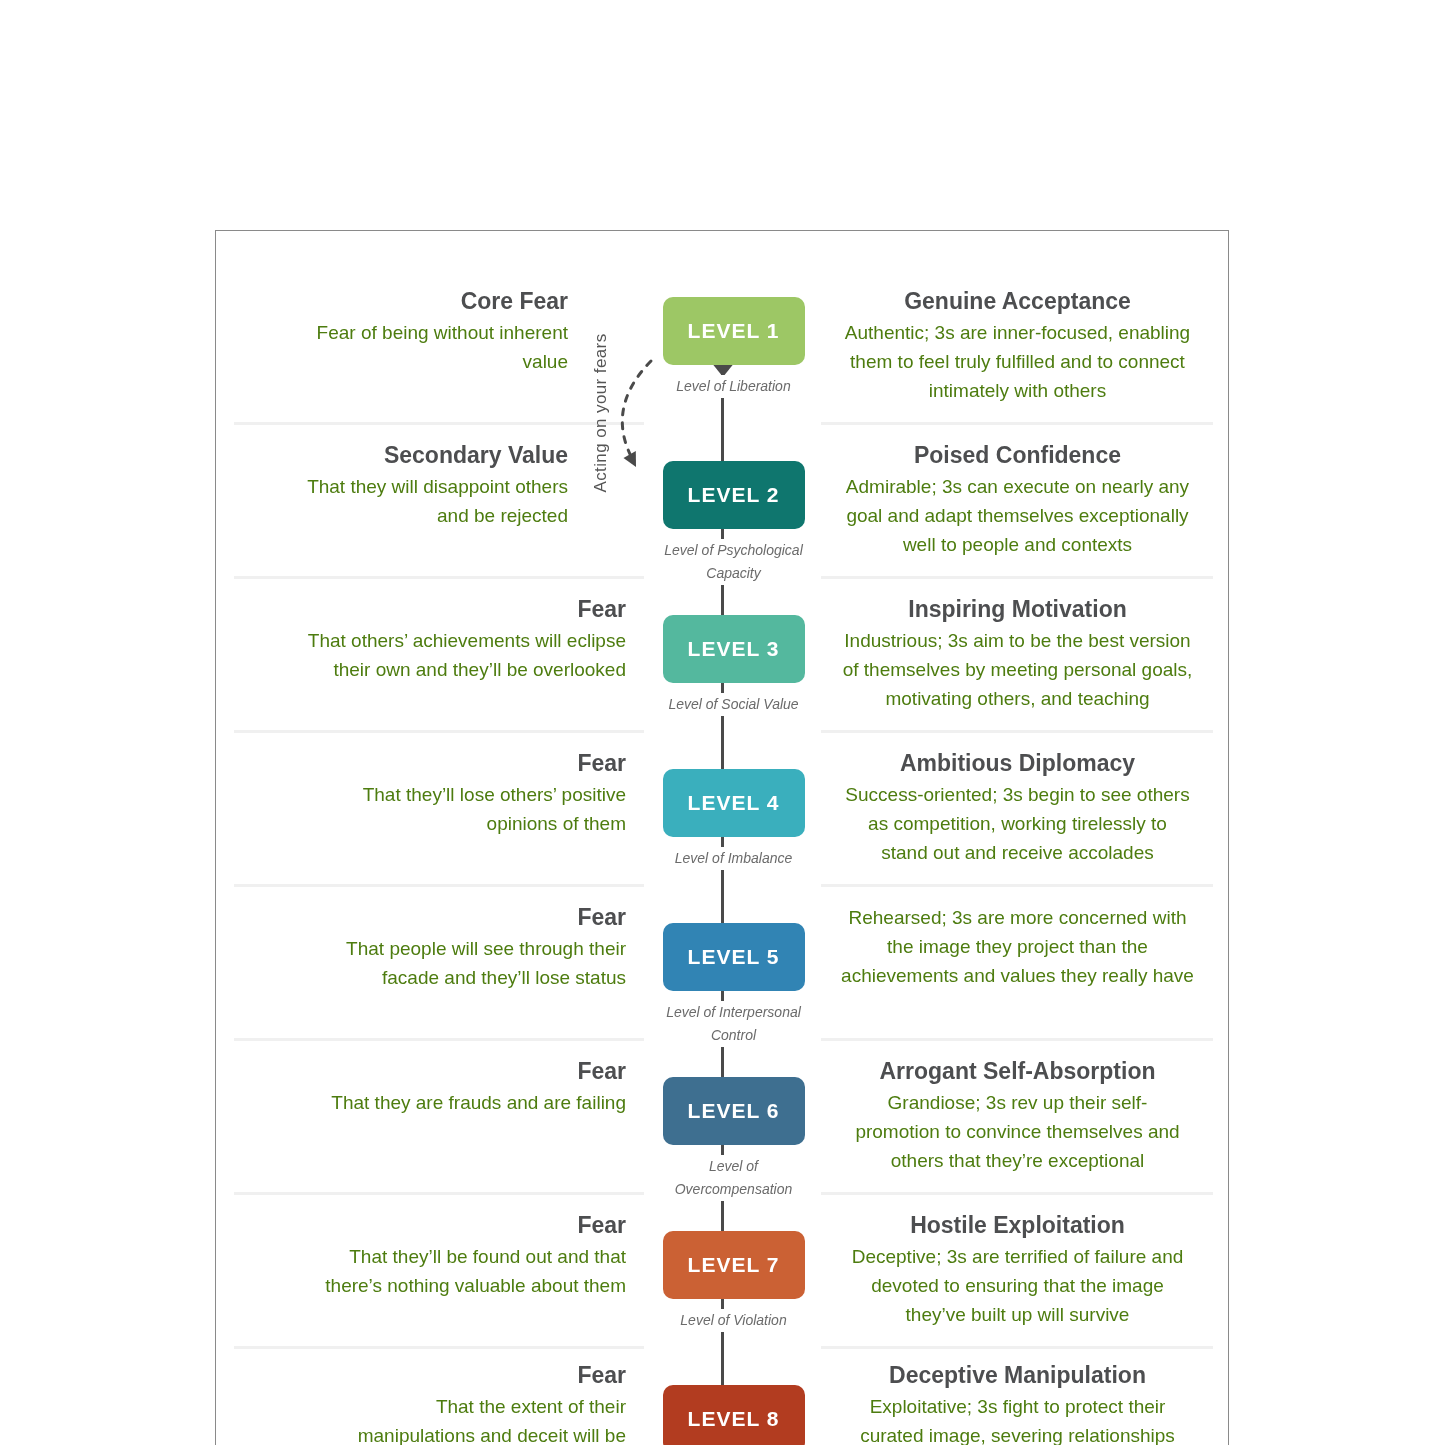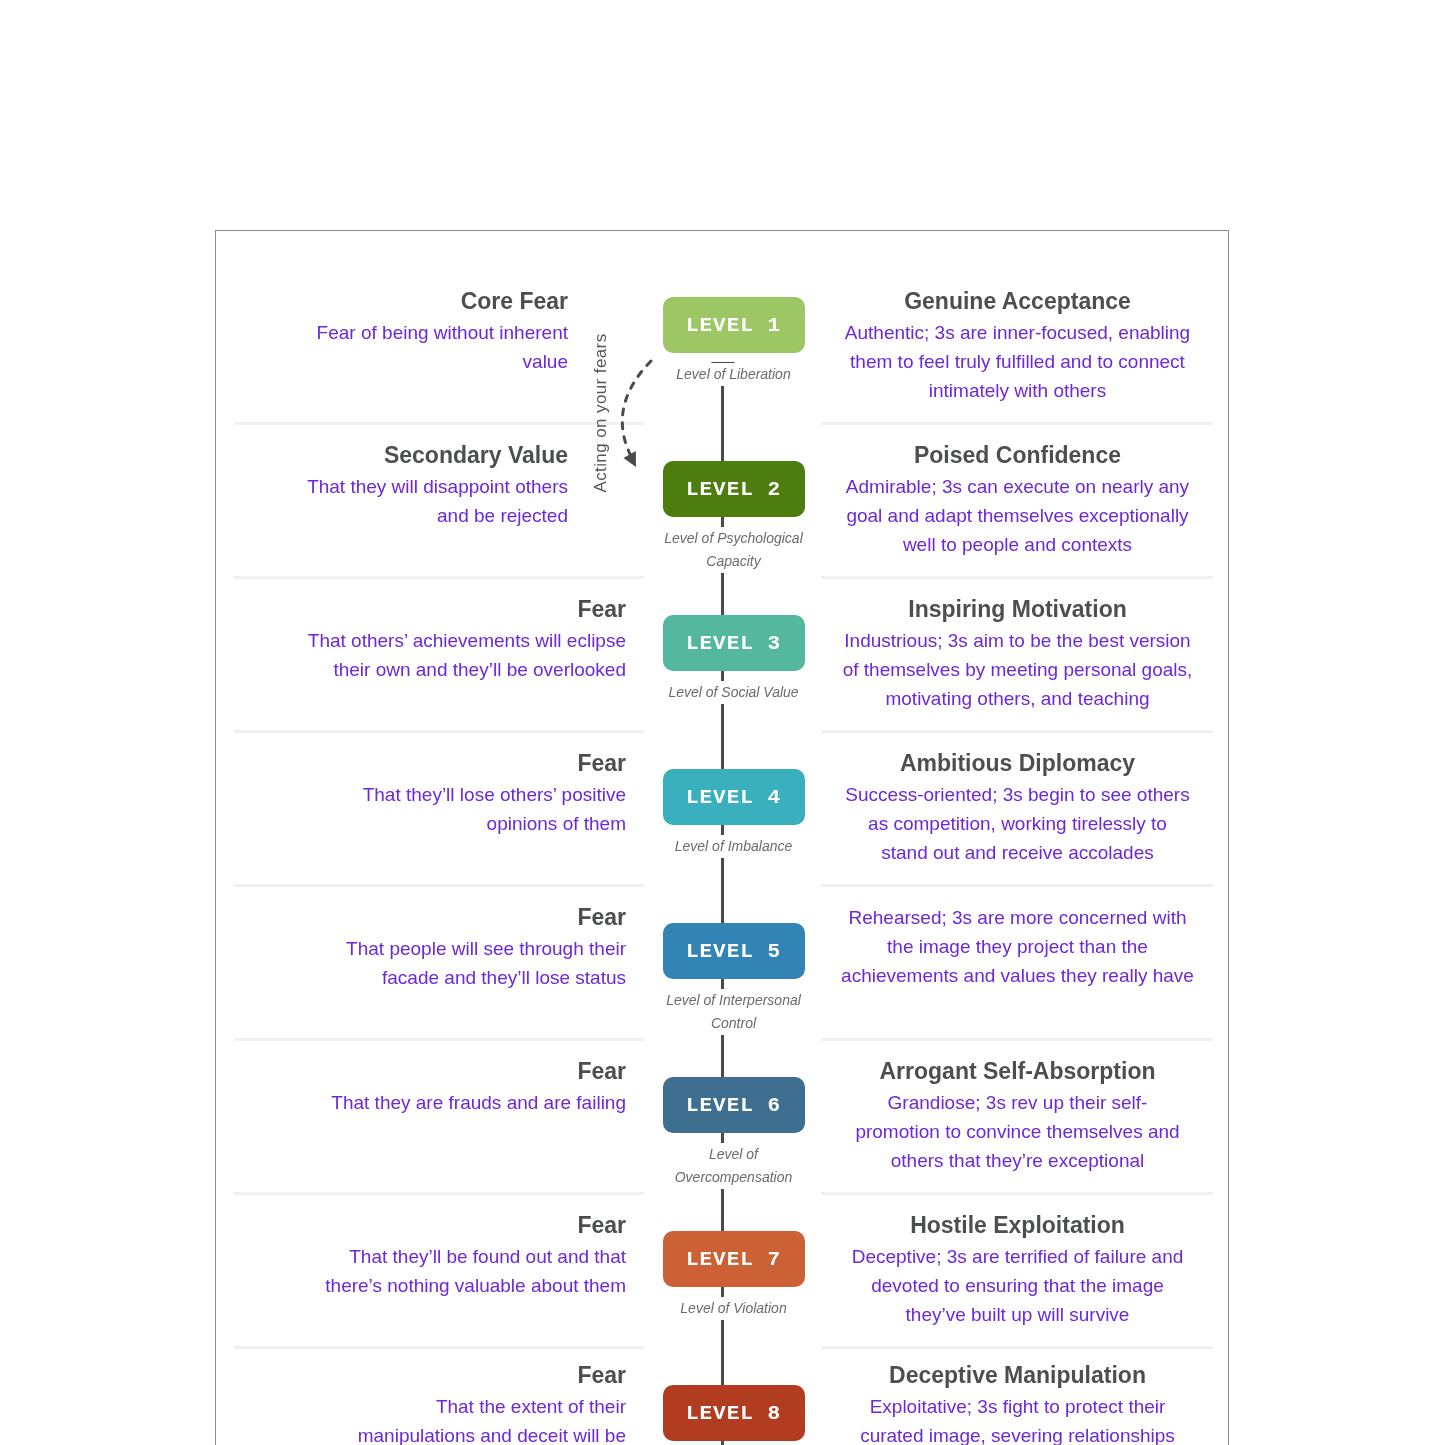--- a/index.html
+++ b/index.html
@@ -29,26 +29,26 @@
   .r1 { height:192px; } .rmid { height:154px; } .r8 { height:330px; }
   .cell.left  { text-align:right; padding:18px 20px 0 10px; }
   .r1 .cell.left  { padding-top:56px; padding-right:78px; }
   .r2 .cell.left  { padding-right:78px; }
   .r8 .cell.left  { padding-top:14px; }
   .cell.right { text-align:center; padding:18px 14px 0 0; }
   .r1 .cell.right { padding-top:56px; }
   .r8 .cell.right { padding-top:14px; }
   .fear-title, .desc-title { font-size:23px; font-weight:bold; color:#4d4e50;
                              line-height:28px; margin-bottom:3px; }
-  .fear-text, .desc-text { font-size:19px; color:#6d28d9; line-height:29px;
+  .fear-text, .desc-text { font-size:19px; color:#4d7c0f; line-height:29px;
                            white-space:pre-line; }
   .cell.mid { position:relative; text-align:center; }
-  .badge { width:142px; height:56px; margin:38px auto 10px; border-radius:10px;
+  .badge { width:142px; height:68px; margin:38px auto 10px; border-radius:10px;
            display:flex; align-items:center; justify-content:center;
-           color:#ffffff; font-weight:bold; font-size:21px; letter-spacing:1px;font-family:Liberation Mono, monospace; }
+           color:#ffffff; font-weight:bold; font-size:21px; letter-spacing:1px; }
   .r1 .badge { margin-top:66px; }
   .subwrap { margin-top:9px; }
   .sub { display:inline-block; background:#ffffff; padding:0 5px;
          font-style:italic; font-size:14px; line-height:23px; color:#6b6b6b;
          white-space:pre-line; }
 </style>
 </head>
 <body>
 
 <div class="sheet">
@@ -95,21 +95,21 @@
     </div>
   </div>
 
   <div class="row rmid r2">
     <div class="cell left">
       <div class="fear-title">Secondary Value</div>
       <div class="fear-text">That they will disappoint others
 and be rejected</div>
     </div>
     <div class="cell mid">
-      <div class="badge" style="background: #4d7c0f;">LEVEL 2</div>
+      <div class="badge" style="background: #0f766e;">LEVEL 2</div>
       <div class="subwrap"><span class="sub">Level of Psychological
 Capacity</span></div>
     </div>
     <div class="cell right">
       <div class="desc-title">Poised Confidence</div>
       <div class="desc-text">Admirable; 3s can execute on nearly any
 goal and adapt themselves exceptionally
 well to people and contexts</div>
     </div>
   </div>

